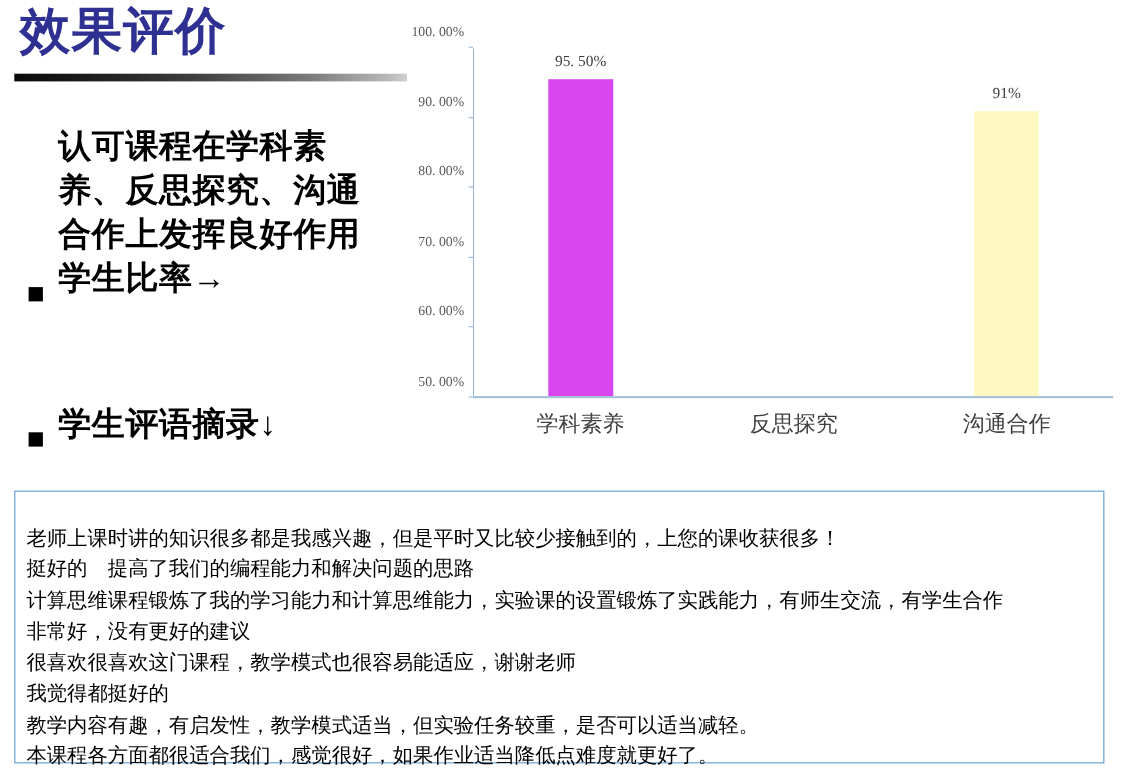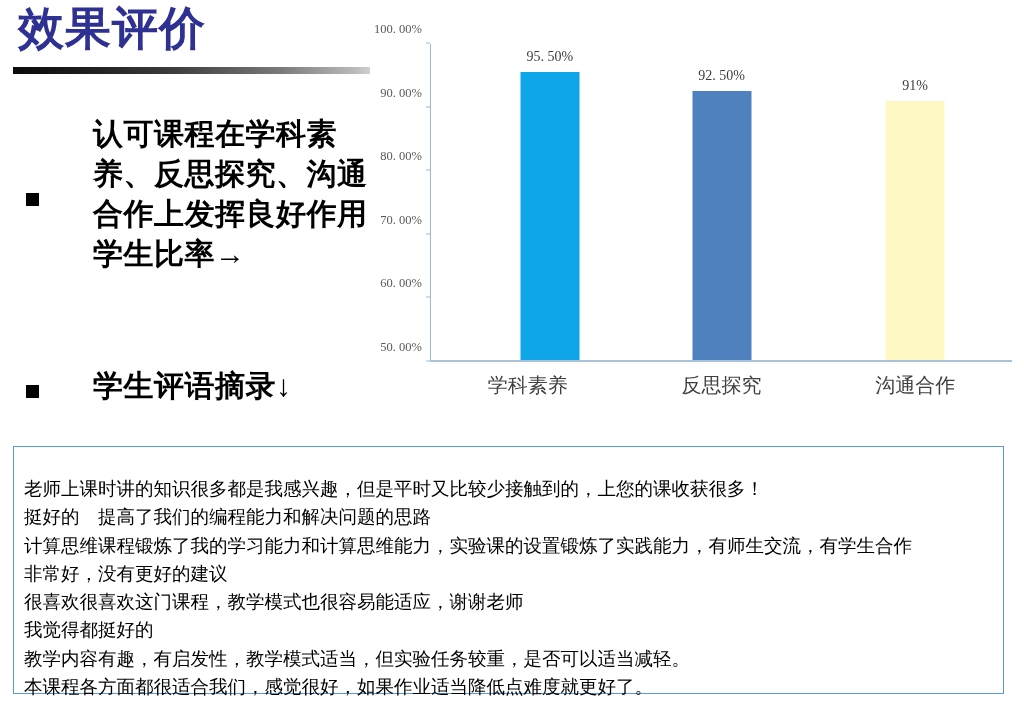--- a/index.html
+++ b/index.html
@@ -34,22 +34,21 @@
     top: 67px;
     width: 357px;
     height: 7px;
     background: linear-gradient(to right, #0a0a0a 0%, #1b1b1b 18%, #3d3d3d 45%, #7a7a7a 75%, #b8b8b8 95%, #cfcfcf 100%);
   }
 
   
   .bullet-row {
     position: absolute;
     display: flex;
-    align-items: center;
-    gap: 40px;
+    align-items: flex-end;
   }
   .bullet-marker {
     width: 13px;
     height: 13px;
     background: #000000;
     flex: 0 0 auto;
     margin-top: 12px;
     margin-right: 14px;
   }
   .bullet-text {
@@ -205,29 +204,26 @@
         <div class="y-tick-mark" style="bottom: 40%;"></div>
         <div class="y-tick" style="bottom: 60%;">80. 00%</div>
         <div class="y-tick-mark" style="bottom: 60%;"></div>
         <div class="y-tick" style="bottom: 80%;">90. 00%</div>
         <div class="y-tick-mark" style="bottom: 80%;"></div>
         <div class="y-tick" style="bottom: 100%; text-align: center;">100. 00%</div>
         <div class="y-tick-mark" style="bottom: 100%;"></div>
       </div>
     <div id="bars">
         <div class="bar-slot">
-          <div class="bar" style="height: 91%; background: #0ea5e9; margin-left: 22px;">
+          <div class="bar" style="height: 91%; background: #d946ef;">
             <div class="bar-label">95. 50%</div>
           </div>
           <div class="cat-label">学科素养</div>
         </div>
         <div class="bar-slot">
-          <div class="bar" style="height: 85%; background: rgb(78, 129, 189);">
-            <div class="bar-label">92. 50%</div>
-          </div>
           <div class="cat-label">反思探究</div>
         </div>
         <div class="bar-slot">
           <div class="bar" style="height: 82%; background: #fef9c3;">
             <div class="bar-label">91%</div>
           </div>
           <div class="cat-label">沟通合作</div>
         </div>
       </div>
   </div>

